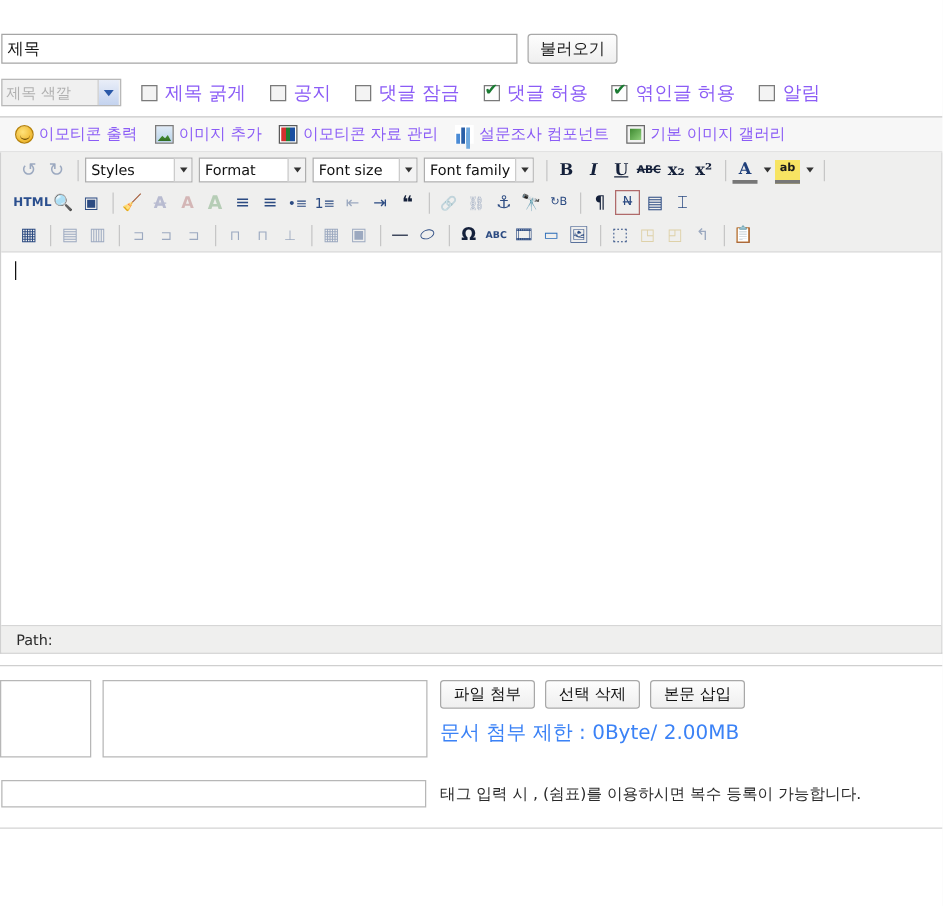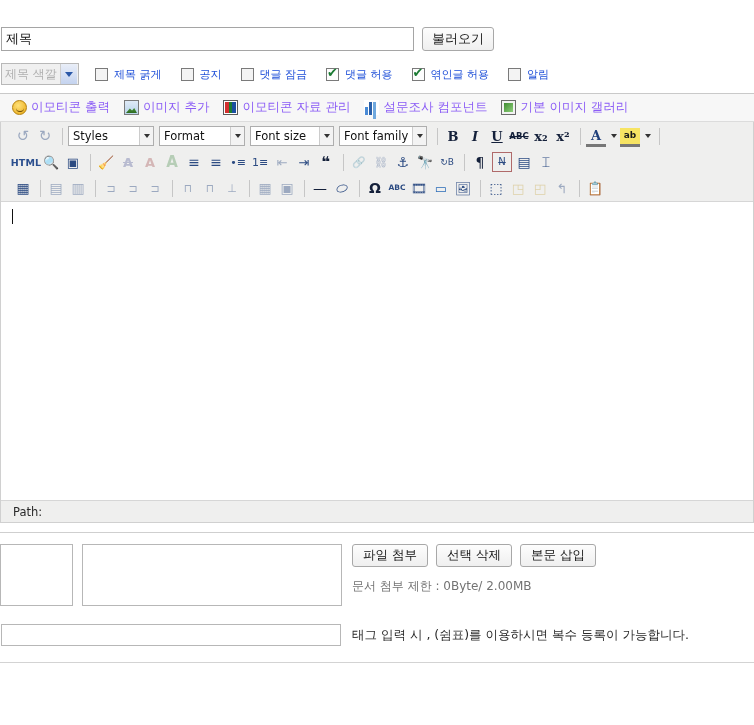--- a/index.html
+++ b/index.html
@@ -34,21 +34,21 @@
     font-size: 13px; color:#1a1a1a; cursor: pointer;
   }
 
   
   .opts-row {
     display: flex; align-items: center;
     height: 30px; padding-left: 1px; margin-top: 5px;
     white-space: nowrap;
   }
   .color-select {
-    width: 78px; height: 22px;
+    width: 96px; height: 22px;
     border: 1px solid #b8b8b8; background: #f0f0f0;
     display: flex; align-items: center; justify-content: space-between;
     font-size: 12px; color: #b0b0b0; padding: 0 0 0 3px;
     margin-right: 16px;
   }
   .color-select .arrowbox {
     width: 17px; height: 20px; margin: 0 1px 0 0;
     background: linear-gradient(#e9eef8,#c4d3ef);
     border-left: 1px solid #cdcdcd;
     display:flex; align-items:center; justify-content:center;
@@ -63,21 +63,21 @@
     background: #fdfdfd; margin-right: 6px;
     position: relative; display:inline-block;
   }
   .cbox.off { background: #f3f3f3; }
   .cbox.on::after {
     content: "\2714";
     position: absolute; left: 0px; top: -3px;
     font-size: 13px; line-height: 13px; color: #1a7a32;
     font-family: "DejaVu Sans", sans-serif;
   }
-  .cblabel { font-size: 11px; color:#1d4ed8; }
+  .cblabel { font-size: 15px; color:#8b5cf6; }
 
   
   .plugin-bar {
     height: 29px; background:#f7f7f7;
     border-top: 1px solid #c9c9c9; border-bottom: 1px solid #dcdcdc;
     display:flex; align-items:center; padding-left: 12px;
     margin-top: 4px;
   }
   .plugin-item { display:flex; align-items:center; margin-right: 14px; cursor:pointer; }
   .plugin-item .glabel { font-size: 12.5px; color:#8b5cf6; margin-left: 4px; }
@@ -143,21 +143,21 @@
   .att-small { position:absolute; left:0px; top:11px; width:73px; height:62px; border:1px solid #b7b7b7; background:#fff; }
   .att-list  { position:absolute; left:82px; top:11px; width:260px; height:62px; border:1px solid #b7b7b7; background:#fff; }
   .att-btns  { position:absolute; left:352px; top:11px; display:flex; gap:8px; }
   .att-btn {
     height: 23px; padding: 1px 10px;
     border:1px solid #a8a8a8; border-radius:3px;
     background: linear-gradient(#fdfdfd,#efefef);
     font-size:12.5px; color:#111; cursor:pointer;
     font-family:"DejaVu Sans","Liberation Sans",sans-serif;
   }
-  .att-info { position:absolute; left:352px; top:45px; font-size:12px; color:#737373; line-height:16px; }
+  .att-info { position:absolute; left:352px; top:45px; font-size:16px; color:#3b82f6; line-height:16px; }
 
   
   .tag-wrap { position:relative; height: 34px; margin-top: 4px; }
   .tag-input {
     position:absolute; left:1px; top:2px; width:340px; height:22px;
     border:1px solid #b7b7b7; background:#fff; outline:none;
     font-family:"DejaVu Sans","Liberation Sans",sans-serif; font-size:12px; padding:0 4px;
   }
   .tag-help { position:absolute; left:352px; top:5px; font-size:12.5px; color:#2a2a2a; }
   .bottom-rule { border-top:1px solid #d3d3d3; margin-top: 6px; }

